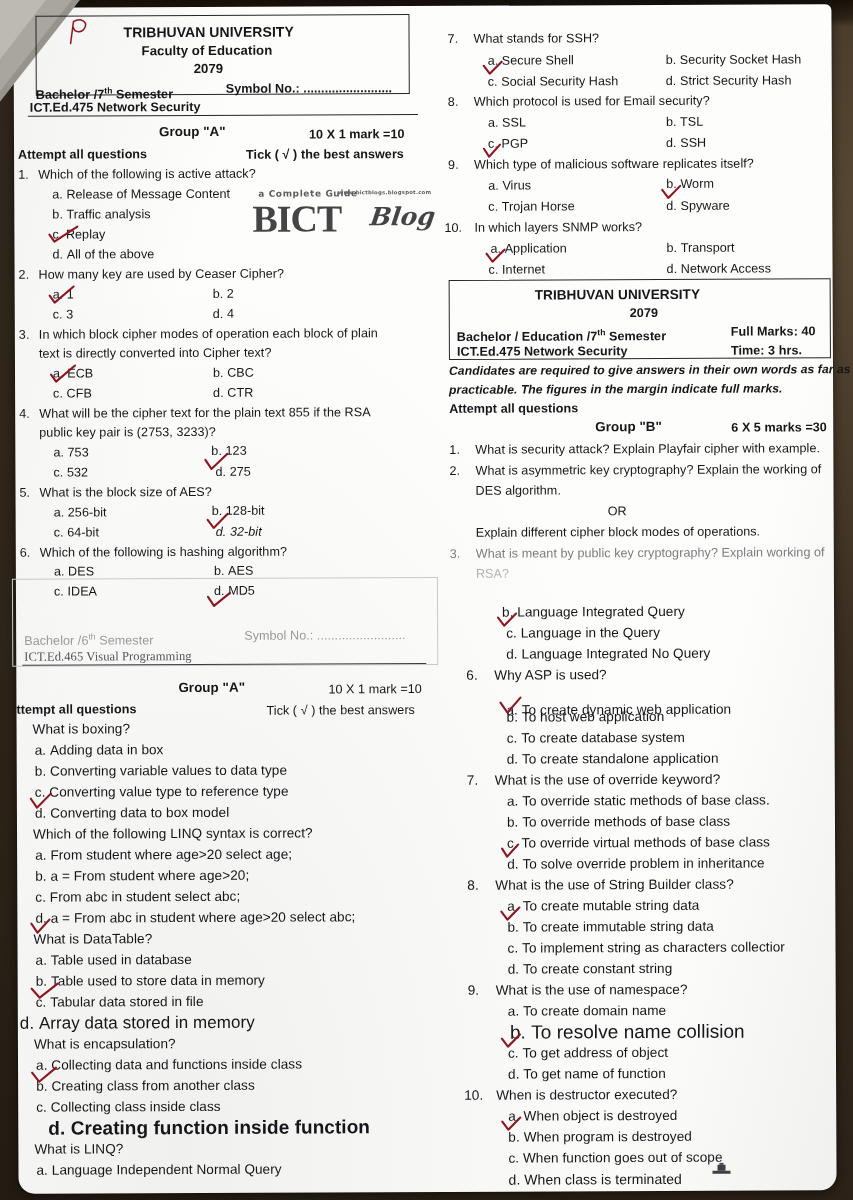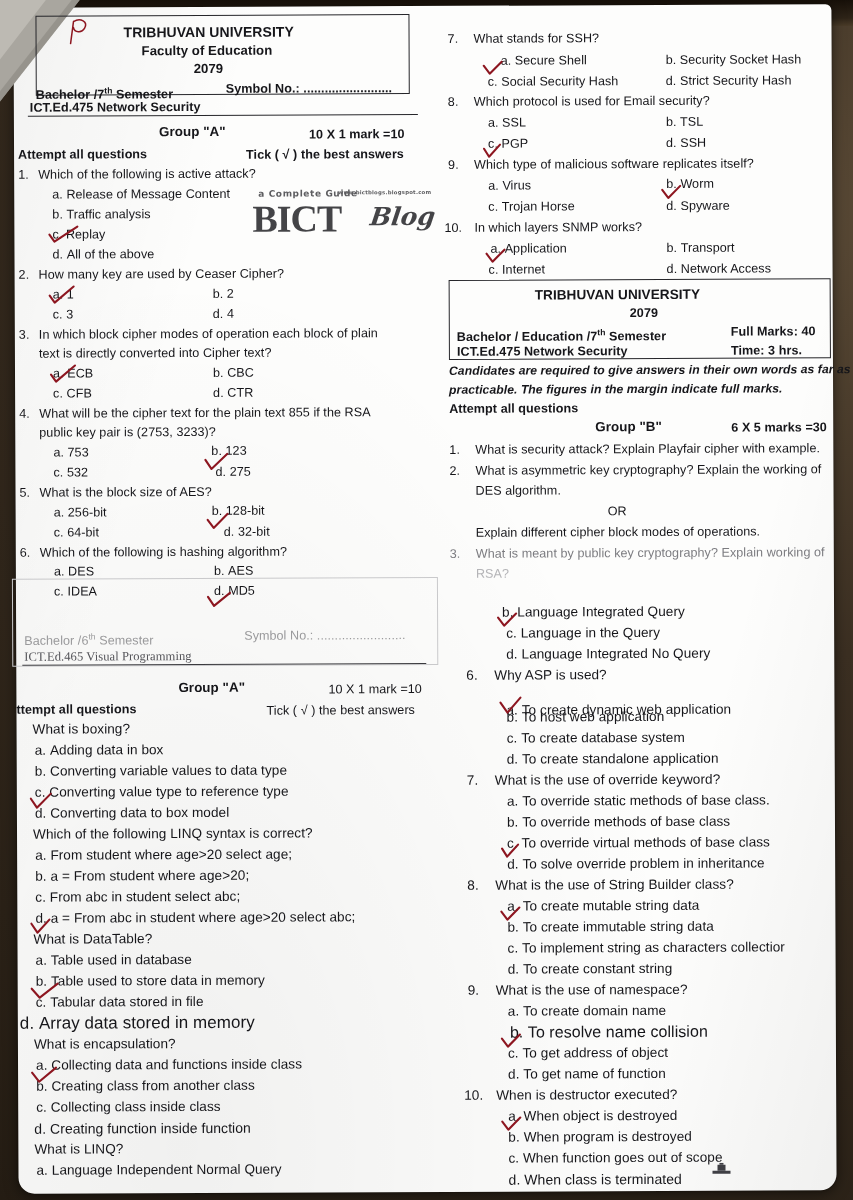--- a/index.html
+++ b/index.html
@@ -154,21 +154,21 @@
       <div class="t" style="left:200px;top:458px;"><span>d.</span>&nbsp;<span>275</span></div>
       <svg class="pen" style="left:188px;top:447px;" width="32" height="22" viewBox="0 0 32 22">
           <path d="M2 6 L8 15 L24 0"></path>
         </svg>
 
       <div class="t" style="left:4px;top:478px;">5.</div>
       <div class="t" style="left:24px;top:478px;">What is the block size of AES?</div>
       <div class="t" style="left:38px;top:498px;"><span>a.</span>&nbsp;<span>256-bit</span></div>
       <div class="t" style="left:196px;top:497px;"><span>b.</span>&nbsp;<span>128-bit</span></div>
       <div class="t" style="left:38px;top:518px;"><span>c.</span>&nbsp;<span>64-bit</span></div>
-      <div class="t" style="left:208px;top:518px;"><span>d.</span>&nbsp;<span>32-bit</span></div>
+      <div class="t" style="left:200px;top:518px;font-style:italic;"><span>d.</span>&nbsp;<span>32-bit</span></div>
       <svg class="pen" style="left:190px;top:507px;" width="30" height="20" viewBox="0 0 30 20">
           <path d="M2 6 L8 14 L22 0"></path>
         </svg>
 
       <div class="t" style="left:4px;top:538px;">6.</div>
       <div class="t" style="left:24px;top:538px;">Which of the following is hashing algorithm?</div>
       <div class="t" style="left:38px;top:557px;"><span>a.</span>&nbsp;<span>DES</span></div>
       <div class="t" style="left:198px;top:557px;"><span>b.</span>&nbsp;<span>AES</span></div>
       <div class="t" style="left:38px;top:577px;"><span>c.</span>&nbsp;<span>IDEA</span></div>
       <div class="t" style="left:198px;top:577px;"><span>d.</span>&nbsp;<span>MD5</span></div>
@@ -218,34 +218,34 @@
       <div class="t" style="left:18px;top:988px;font-size:13.6px;"><span>c.</span>&nbsp;<span>Tabular data stored in file</span></div>
       <div class="t" style="left:2px;top:1009px;font-size:17px;"><span>d.</span>&nbsp;<span>Array data stored in memory</span></div>
       <svg class="pen" style="left:12px;top:975px;" width="34" height="20" viewBox="0 0 34 20">
           <path d="M2 6 L10 15 L28 1"></path>
         </svg>
 
       <div class="t" style="left:16px;top:1030px;font-size:13.6px;">What is encapsulation?</div>
       <div class="t" style="left:18px;top:1051px;font-size:13.6px;"><span>a.</span>&nbsp;<span>Collecting data and functions inside class</span></div>
       <div class="t" style="left:18px;top:1072px;font-size:13.6px;"><span>b.</span>&nbsp;<span>Creating class from another class</span></div>
       <div class="t" style="left:18px;top:1093px;font-size:13.6px;"><span>c.</span>&nbsp;<span>Collecting class inside class</span></div>
-      <div class="t" style="left:16px;top:1114px;font-size:14px;"><span>d.</span>&nbsp;<span>Creating function inside function</span></div>
+      <div class="t" style="left:30px;top:1114px;font-size:19px;font-weight:bold;"><span>d.</span>&nbsp;<span>Creating function inside function</span></div>
       <svg class="pen" style="left:12px;top:1059px;" width="32" height="20" viewBox="0 0 32 20">
           <path d="M2 6 L9 15 L26 1"></path>
         </svg>
 
       <div class="t" style="left:16px;top:1135px;font-size:13.6px;">What is LINQ?</div>
       <div class="t" style="left:18px;top:1156px;font-size:13.6px;"><span>a.</span>&nbsp;<span>Language Independent Normal Query</span></div>
     </div>
 
     <div class="col colR">
 
       <div class="t" style="left:14px;top:26px;">7.</div>
       <div class="t" style="left:40px;top:26px;">What stands for SSH?</div>
-      <div class="t" style="left:67px;top:48px;text-align:right;"><span>a.</span>&nbsp;<span>Secure Shell</span></div>
+      <div class="t" style="left:54px;top:48px;text-align:right;"><span>a.</span>&nbsp;<span>Secure Shell</span></div>
       <div class="t" style="left:232px;top:48px;"><span>b.</span>&nbsp;<span>Security Socket Hash</span></div>
       <div class="t" style="left:54px;top:69px;"><span>c.</span>&nbsp;<span>Social Security Hash</span></div>
       <div class="t" style="left:232px;top:69px;"><span>d.</span>&nbsp;<span>Strict Security Hash</span></div>
       <svg class="pen" style="left:48px;top:56px;" width="28" height="18" viewBox="0 0 28 18">
           <path d="M2 4 L8 12 L20 0"></path>
         </svg>
 
       <div class="t" style="left:14px;top:89px;">8.</div>
       <div class="t" style="left:40px;top:89px;">Which protocol is used for Email security?</div>
       <div class="t" style="left:54px;top:110px;"><span>a.</span>&nbsp;<span>SSL</span></div>
@@ -337,21 +337,21 @@
       <div class="t" style="left:70px;top:915px;font-size:13.6px;"><span>b.</span>&nbsp;<span>To create immutable string data</span></div>
       <div class="t" style="left:70px;top:936px;font-size:13.6px;"><span>c.</span>&nbsp;<span>To implement string as characters collectior</span></div>
       <div class="t" style="left:70px;top:957px;font-size:13.6px;"><span>d.</span>&nbsp;<span>To create constant string</span></div>
       <svg class="pen" style="left:62px;top:902px;" width="28" height="18" viewBox="0 0 28 18">
           <path d="M2 4 L8 12 L20 0"></path>
         </svg>
 
       <div class="t" style="left:30px;top:978px;font-size:13.6px;">9.</div>
       <div class="t" style="left:58px;top:978px;font-size:13.6px;">What is the use of namespace?</div>
       <div class="t" style="left:70px;top:999px;font-size:13.6px;"><span>a.</span>&nbsp;<span>To create domain name</span></div>
-      <div class="t" style="left:72px;top:1020px;font-size:16px;"><span>b.</span>&nbsp;<span>To resolve name collision</span></div>
+      <div class="t" style="left:72px;top:1020px;font-size:19px;"><span>b.</span>&nbsp;<span>To resolve name collision</span></div>
       <div class="t" style="left:70px;top:1041px;font-size:13.6px;"><span>c.</span>&nbsp;<span>To get address of object</span></div>
       <div class="t" style="left:70px;top:1062px;font-size:13.6px;"><span>d.</span>&nbsp;<span>To get name of function</span></div>
       <svg class="pen" style="left:62px;top:1029px;" width="28" height="18" viewBox="0 0 28 18">
           <path d="M2 4 L8 12 L20 0"></path>
         </svg>
 
       <div class="t" style="left:26px;top:1083px;font-size:13.6px;">10.</div>
       <div class="t" style="left:58px;top:1083px;font-size:13.6px;">When is destructor executed?</div>
       <div class="t" style="left:70px;top:1104px;font-size:13.6px;"><span>a.</span>&nbsp;<span>When object is destroyed</span></div>
       <div class="t" style="left:70px;top:1125px;font-size:13.6px;"><span>b.</span>&nbsp;<span>When program is destroyed</span></div>

